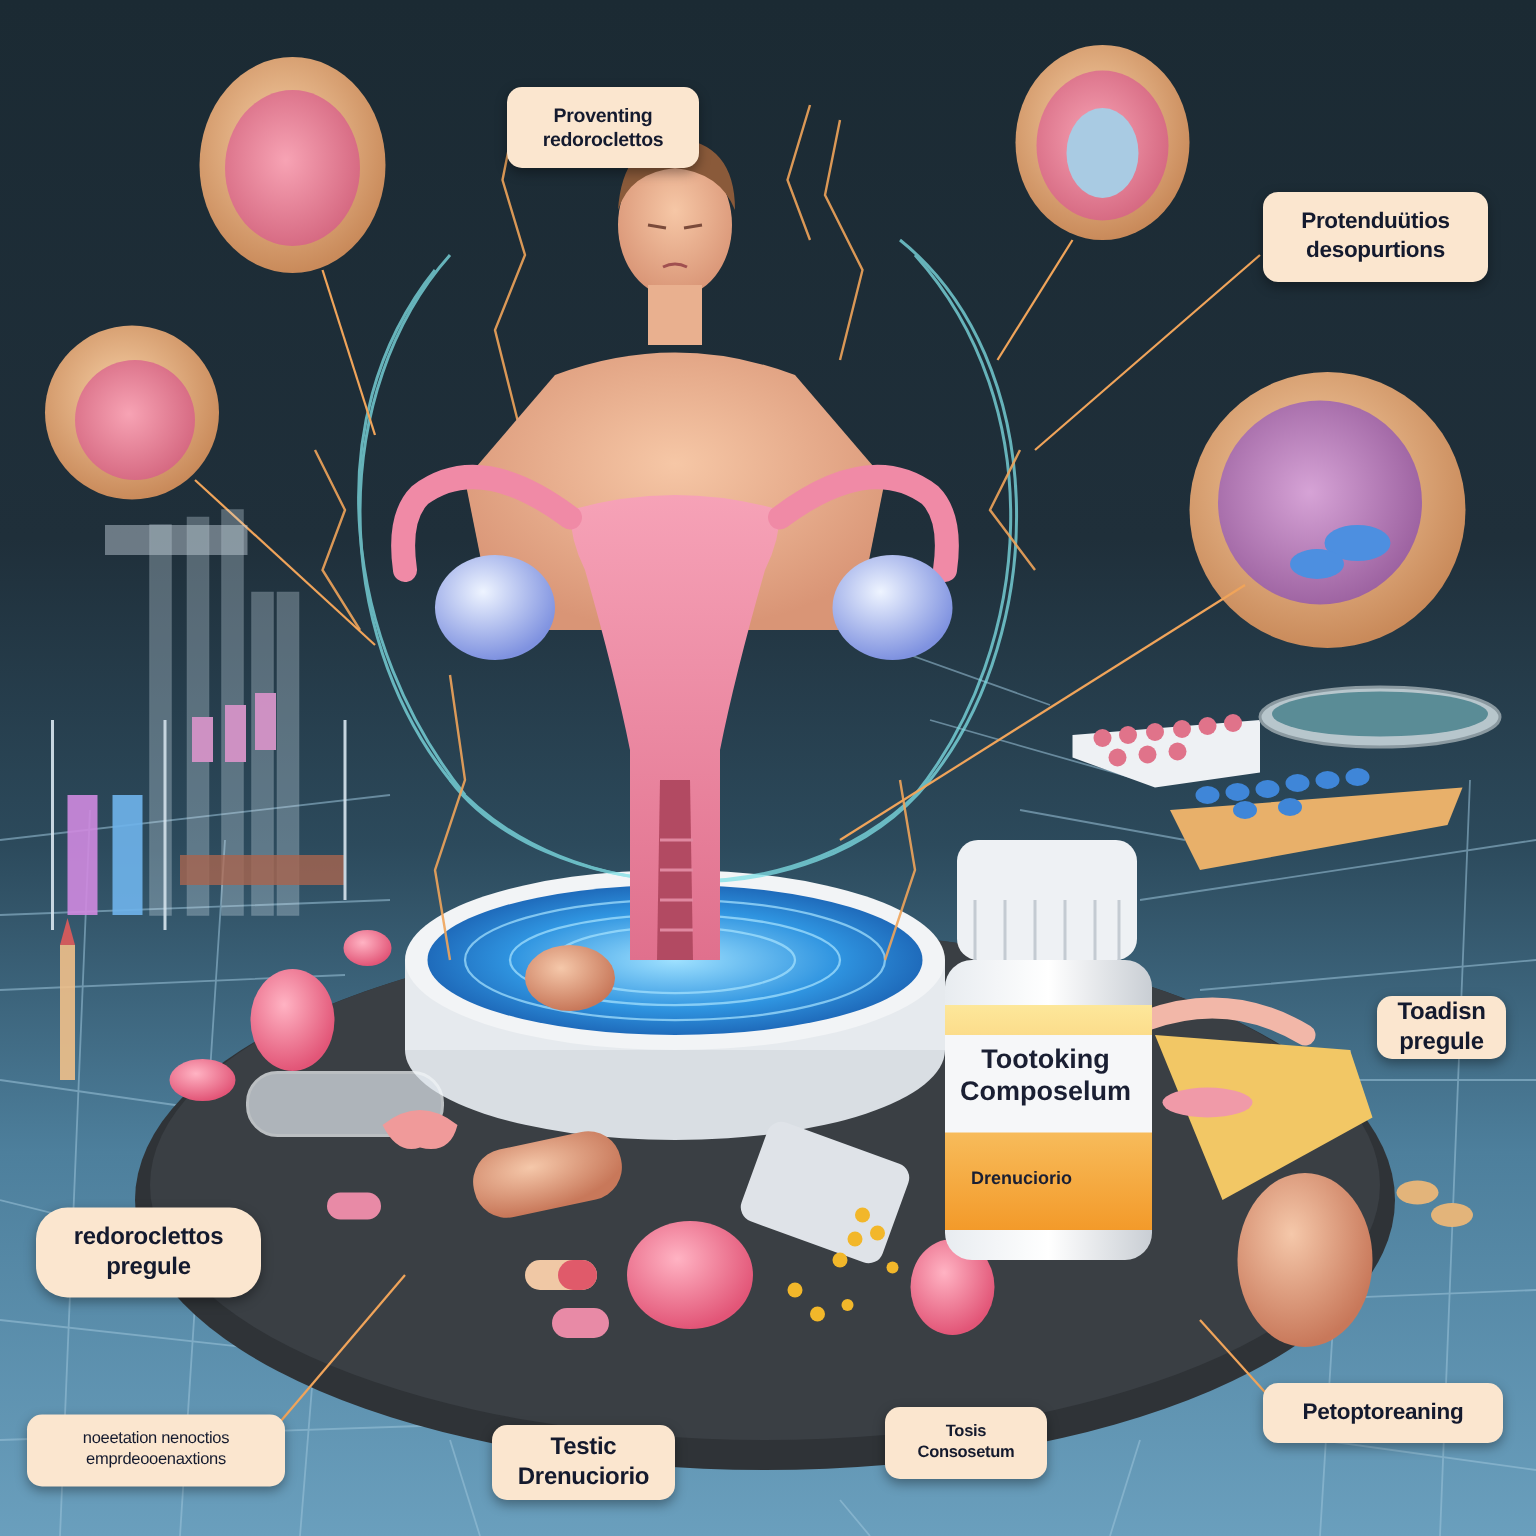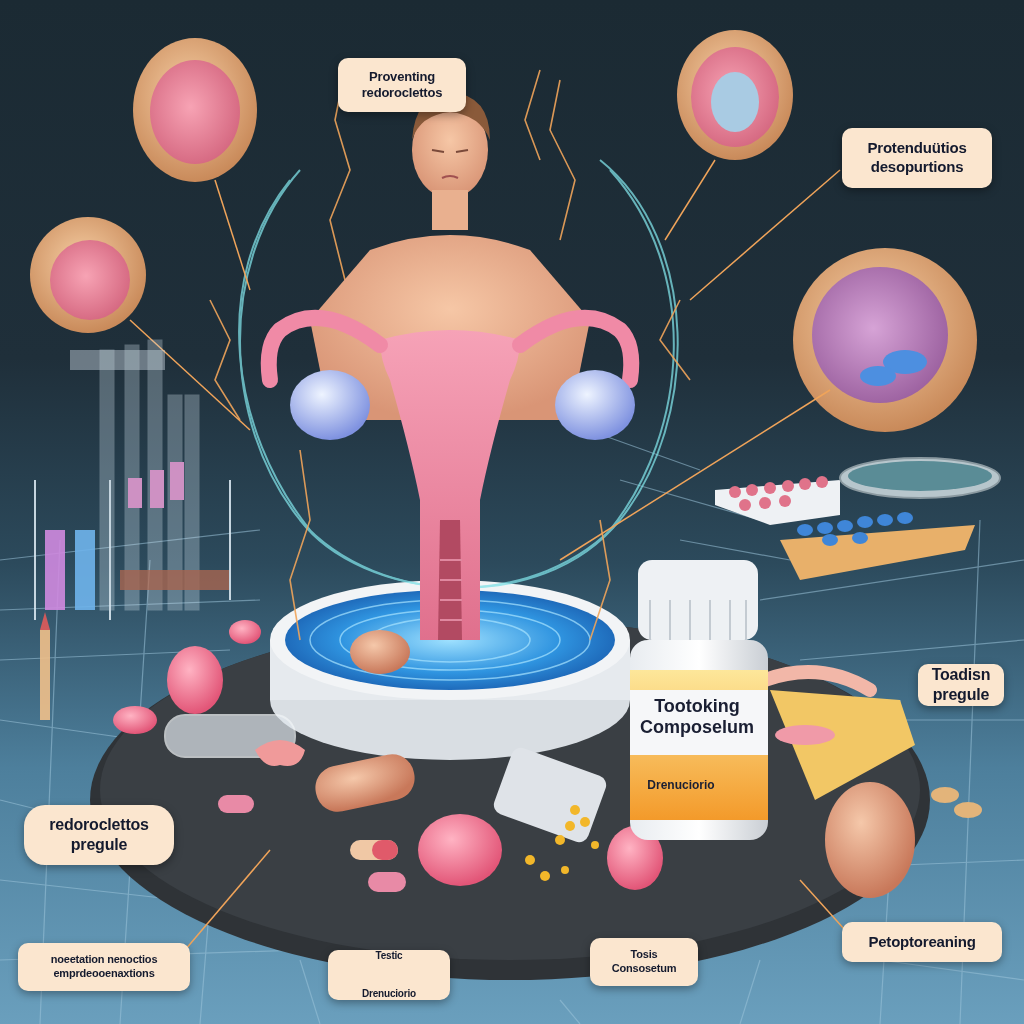--- a/index.html
+++ b/index.html
@@ -276,26 +276,26 @@
   <div class="label" style="left:918px; top:664px; width:86px; height:42px; font-size:16px; font-weight:600;">
     <span>Toadisn</span>
     <span>pregule</span>
   </div>
 
   <div class="label" style="left:24px; top:805px; width:150px; height:60px; font-size:16px;border-radius:21px;">
     <span>redoroclettos</span>
     <span>pregule</span>
   </div>
 
-  <div class="label" style="left:18px; top:943px; width:172px; height:48px; font-size:11px; font-weight:700;">
+  <div class="label" style="left:18px; top:943px; width:172px; height:48px; font-size:11px; font-weight:400;">
     <span>noeetation nenoctios</span>
     <span>emprdeooenaxtions</span>
   </div>
 
-  <div class="label" style="left:328px; top:950px; width:122px; height:50px; font-size:10px;justify-content:space-between;">
+  <div class="label" style="left:328px; top:950px; width:122px; height:50px; font-size:16px;">
     <span>Testic</span>
     <span>Drenuciorio</span>
   </div>
 
   <div class="label" style="left:590px; top:938px; width:108px; height:48px; font-size:11px;">
     <span>Tosis</span>
     <span>Consosetum</span>
   </div>
 
   <div class="label" style="left:842px; top:922px; width:160px; height:40px; font-size:15px;text-align:right;">

